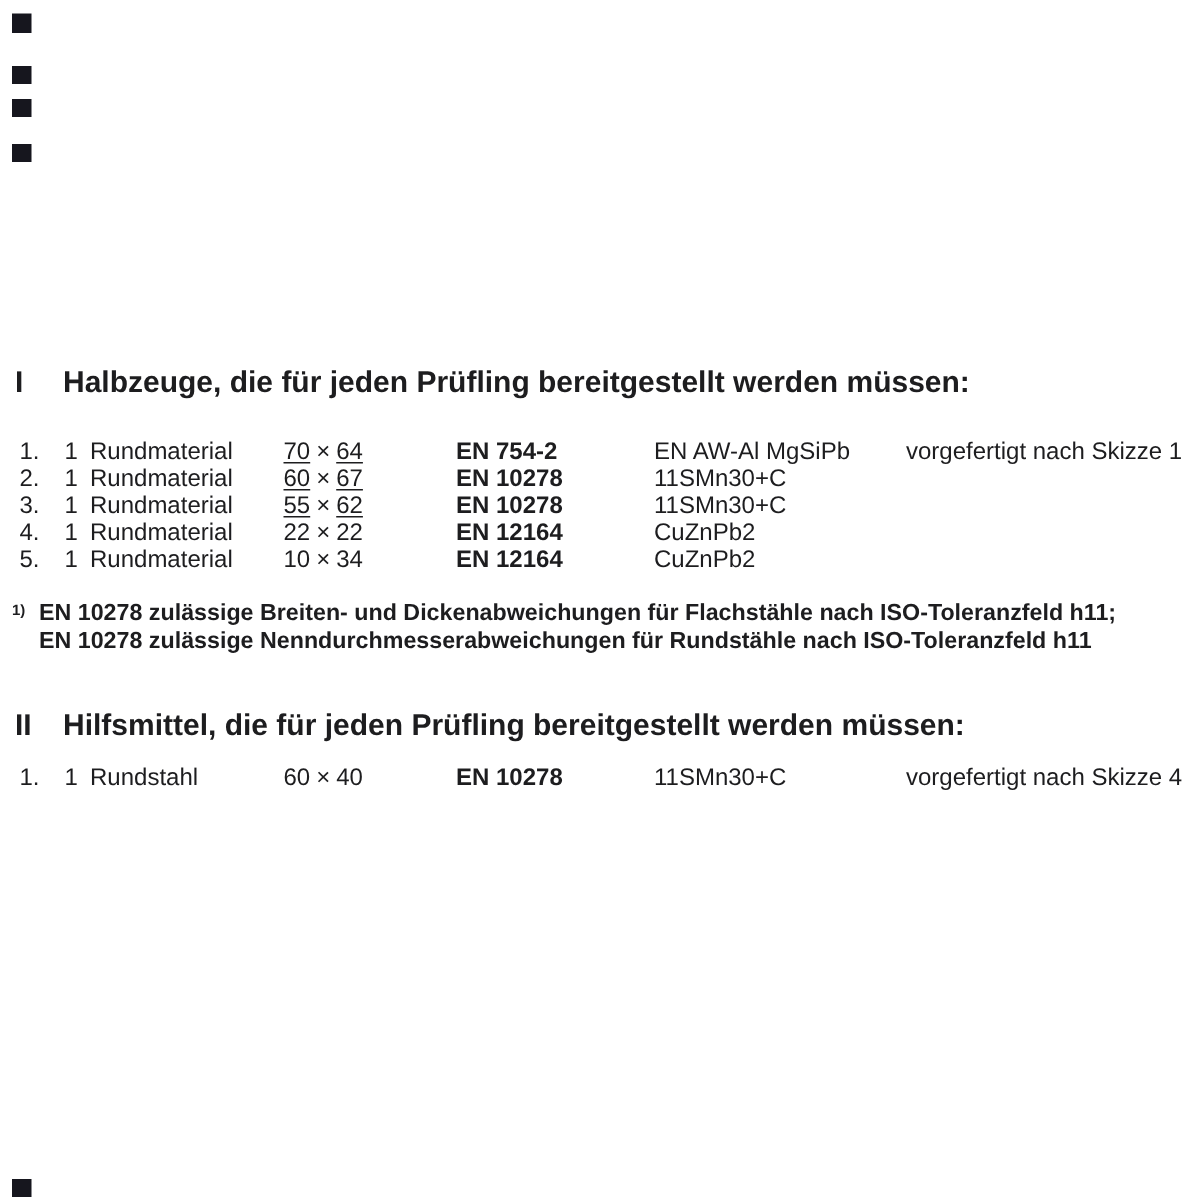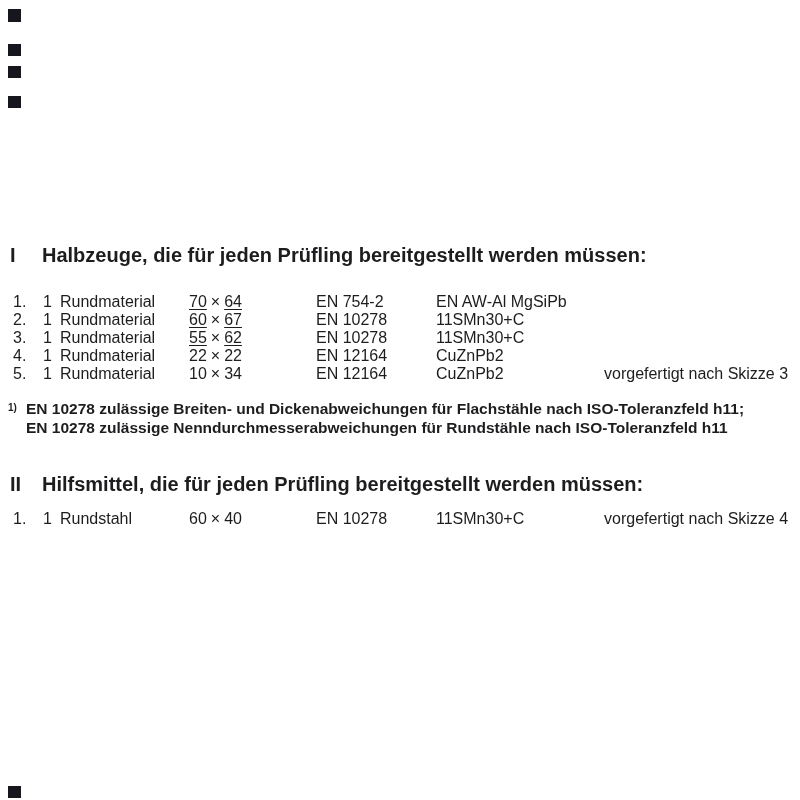--- a/index.html
+++ b/index.html
@@ -20,21 +20,21 @@
   .heading .sec-label{display:inline-block;width:32px;}
 
   .row{position:absolute;left:0;right:0;height:18px;font-size:16px;line-height:18px;}
   .r1{top:293px;} .r2{top:311px;} .r3{top:329px;} .r4{top:347px;} .r5{top:365px;}
   .r6{top:510px;}
   .cell{position:absolute;top:0;white-space:nowrap;}
   .c-num{left:13px;}
   .c-qty{left:43px;}
   .c-name{left:60px;}
   .c-dim{left:189px;}
-  .c-std{left:316px;}
+  .c-std{left:304px;font-weight:bold;}
   .c-mat{left:436px;}
   .c-note{left:604px;}
   .c-dim .sep{padding:0 4px;}
   .u{text-decoration:underline;text-underline-offset:2px;margin-top:31px;}
 
   .footnote{position:absolute;left:8px;top:400px;font-weight:bold;font-size:15.5px;line-height:18.5px;display:flex;align-items:flex-start;}
   .fn-marker{font-size:10px;position:relative;top:-1px;width:18px;flex:0 0 18px;}
   .fn-text{white-space:nowrap;}
 </style>
 </head>
@@ -52,20 +52,21 @@
     <span class="sec-label">I</span><span>Halbzeuge, die für jeden Prüfling bereitgestellt werden müssen:</span>
   </div>
 
   <div class="row r1">
     <span class="cell c-num">1.</span>
     <span class="cell c-qty">1</span>
     <span class="cell c-name">Rundmaterial</span>
     <span class="cell c-dim"><span class="u">70</span><span class="sep">×</span><span class="u">64</span></span>
     <span class="cell c-std">EN 754-2</span>
     <span class="cell c-mat">EN AW-Al MgSiPb</span>
+    <span class="cell c-note">vorgefertigt nach Skizze 1</span>
   </div>
 
   <div class="row r2">
     <span class="cell c-num">2.</span>
     <span class="cell c-qty">1</span>
     <span class="cell c-name">Rundmaterial</span>
     <span class="cell c-dim"><span class="u">60</span><span class="sep">×</span><span class="u">67</span></span>
     <span class="cell c-std">EN 10278</span>
     <span class="cell c-mat">11SMn30+C</span>
     <span class="cell c-note"></span>
@@ -90,21 +91,20 @@
     <span class="cell c-mat">CuZnPb2</span>
   </div>
 
   <div class="row r5">
     <span class="cell c-num">5.</span>
     <span class="cell c-qty">1</span>
     <span class="cell c-name">Rundmaterial</span>
     <span class="cell c-dim"><span>10</span><span class="sep">×</span><span>34</span></span>
     <span class="cell c-std">EN 12164</span>
     <span class="cell c-mat">CuZnPb2</span>
-    <span class="cell c-note">vorgefertigt nach Skizze 3</span>
   </div>
 
   <div class="footnote">
     <span class="fn-marker">1)</span>
     <span class="fn-text">
       <span>EN 10278 zulässige Breiten- und Dickenabweichungen für Flachstähle nach ISO-Toleranzfeld h11;</span><br>
       <span>EN 10278 zulässige Nenndurchmesserabweichungen für Rundstähle nach ISO-Toleranzfeld h11</span>
     </span>
   </div>
 

